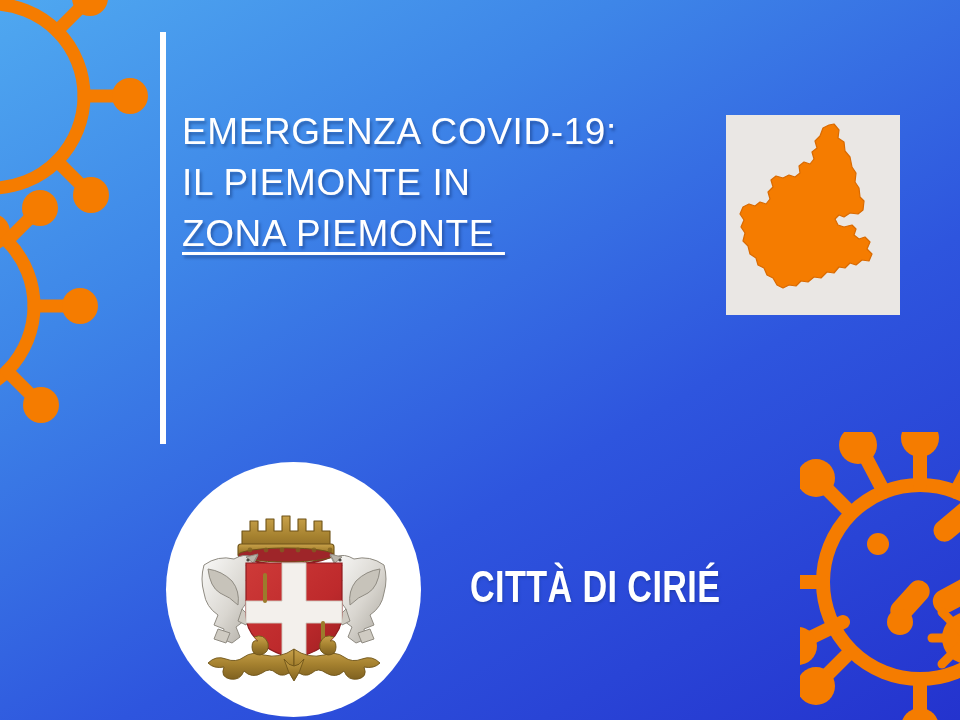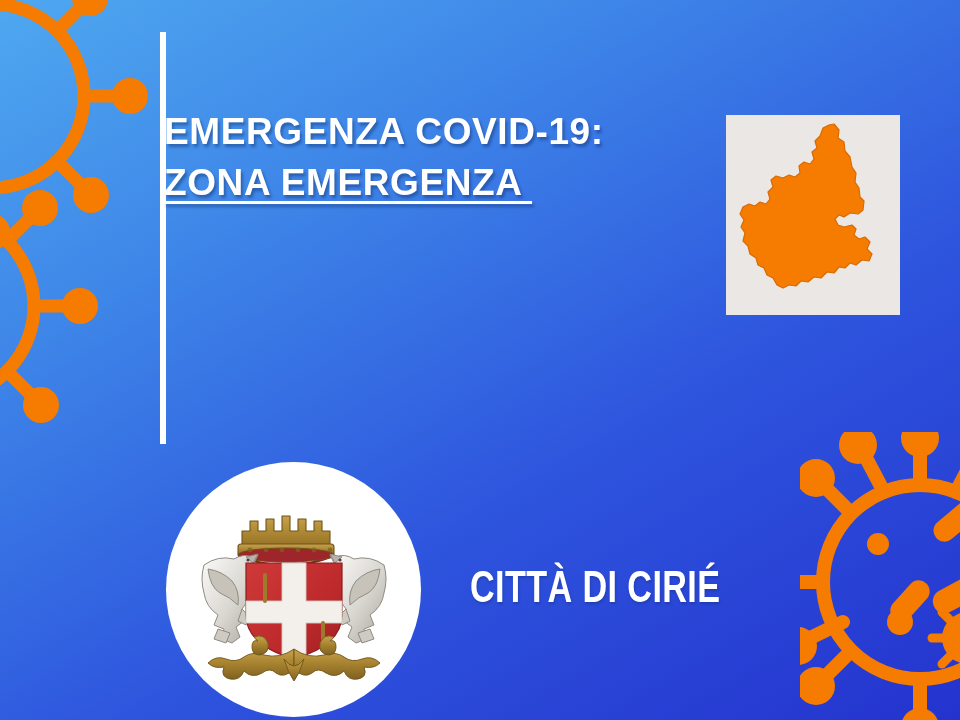--- a/index.html
+++ b/index.html
@@ -30,26 +30,26 @@
     left: 160px;
     top: 32px;
     width: 6px;
     height: 412px;
     background: #ffffff;
   }
 
   
   #headline {
     position: absolute;
-    left: 164px;
+    left: 182px;
     top: 106px;
     width: 540px;
     color: #ffffff;
     font-size: 37px;
-    font-weight: bold;
+    font-weight: normal;
     letter-spacing: 0.6px;
     line-height: 51px;
     text-shadow: 2px 3px 3px rgba(10, 35, 90, 0.40);
   }
   #headline .ln { display: block; white-space: pre; }
   #headline .u  { text-decoration: underline; text-underline-offset: 6px; text-decoration-thickness: 3px; }
 
   
   #map-panel {
     position: absolute;
@@ -230,21 +230,22 @@
           <line x1="168" y1="206" x2="142" y2="180"></line>
         </g>
       </g>
     </svg>
   </div>
 
   <div id="accent-bar"></div>
 
   <div id="headline">
     <span class="ln">EMERGENZA COVID-19:</span>
-    <span class="ln"><span class="u">ZONA EMERGENZA </span></span>
+    <span class="ln">IL PIEMONTE IN</span>
+    <span class="ln"><span class="u">ZONA PIEMONTE </span></span>
   </div>
 
   <div id="map-panel">
     <svg width="174" height="200" viewBox="0 0 174 200">
       <path d="M108 9 L113 15 L112 23 L118 27 L119 36 L124 42 L126 52 L130 58 L129 67
                L133 73 L134 82 L138 86 L137 95 L132 99 L124 98 L118 102 L113 100
                L109 104 L112 110 L118 112 L126 110 L130 114 L128 120 L133 124
                L139 122 L144 127 L141 134 L146 139 L143 146 L136 145 L130 150
                L124 148 L119 153 L113 152 L108 158 L101 157 L95 163 L88 162
                L82 167 L75 166 L70 171 L63 170 L57 173 L51 170 L47 163 L41 160

